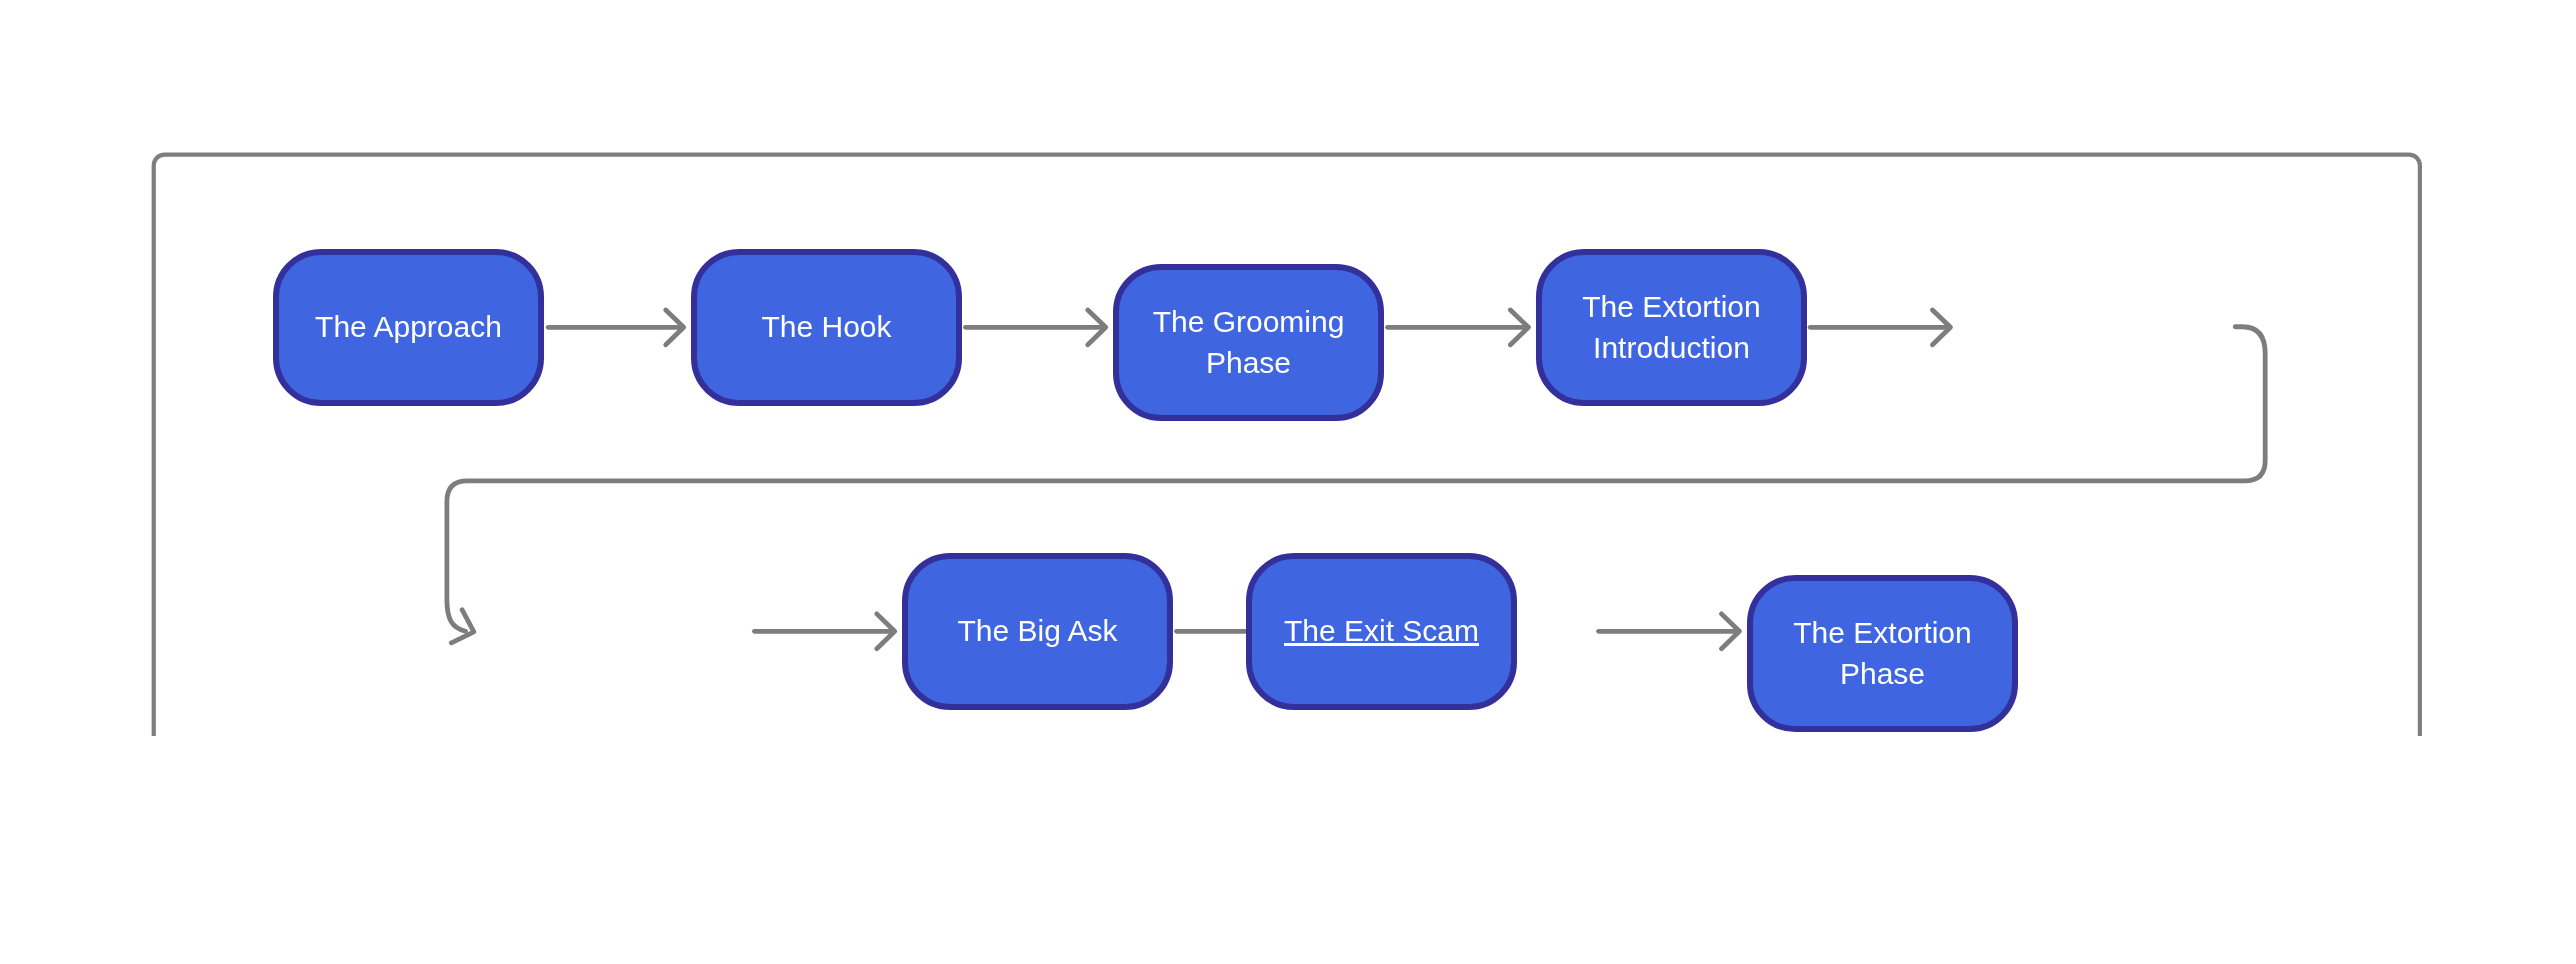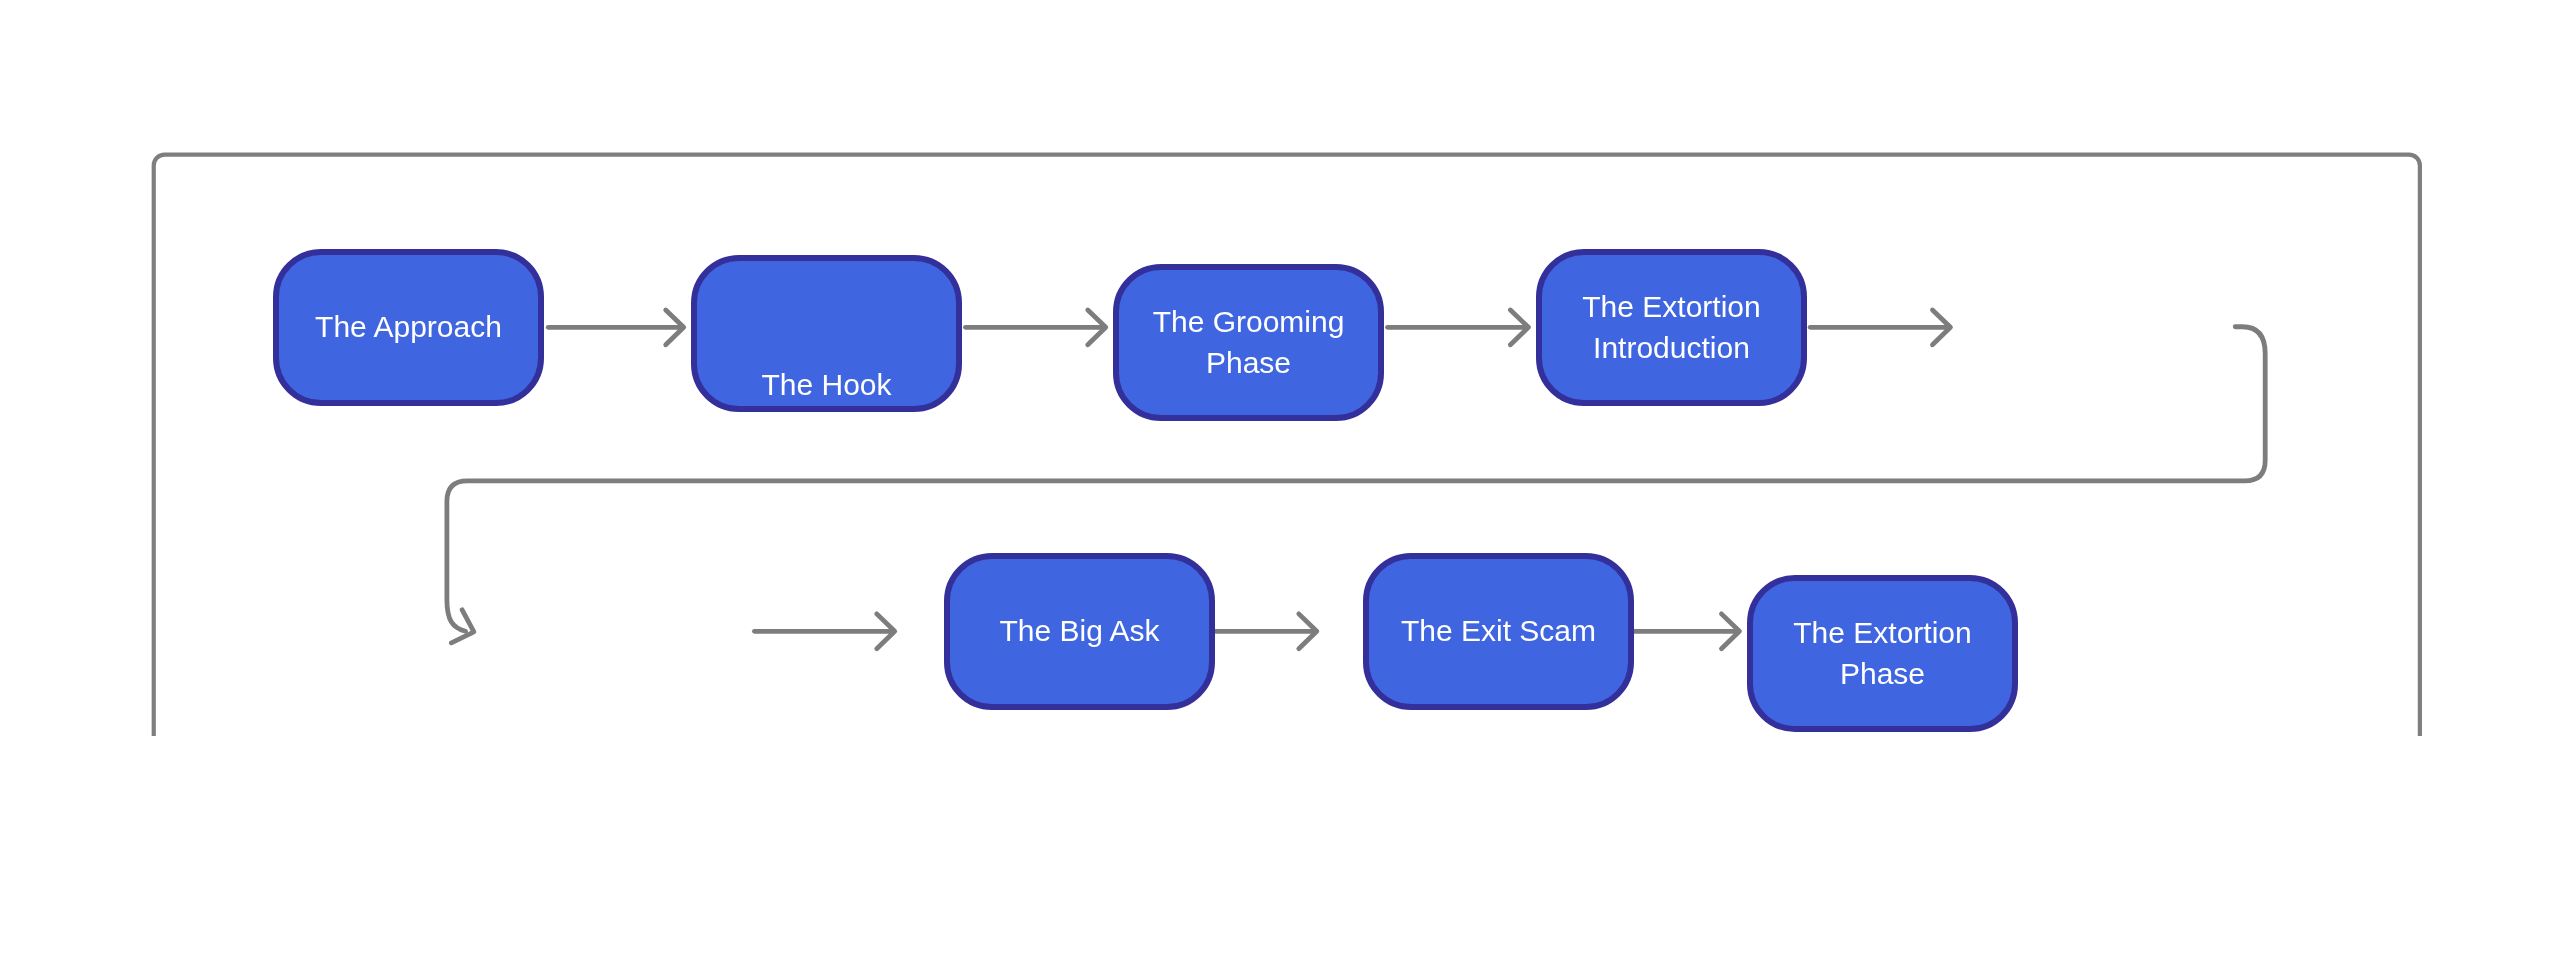--- a/index.html
+++ b/index.html
@@ -91,25 +91,25 @@
       <path d="M1962 1053 H2192"></path>
       <path d="M2166 1024 L2196 1053 L2166 1082"></path>
     </g>
     <g class="edge">
       <path d="M2666 1053 H2897"></path>
       <path d="M2871 1024 L2901 1053 L2871 1082"></path>
     </g>
   </svg>
 
   <div class="node" style="left:273px;  top:249px;"><span>The Approach</span></div>
-  <div class="node" style="left:691px; top:255px;align-items:flex-end;"><span>The Hook</span></div>
+  <div class="node" style="left:691px; top:249px;"><span>The Hook</span></div>
   <div class="node" style="left:1113px; top:264px;"><span>The Grooming
 Phase</span></div>
   <div class="node" style="left:1536px; top:249px;"><span>The Extortion
 Introduction</span></div>
 
-  <div class="node" style="left:944px; top:553px;"><span>The Big Ask</span></div>
-  <div class="node" style="left:1363px; top:553px;"><span>The Exit Scam</span></div>
+  <div class="node" style="left:902px; top:553px;"><span>The Big Ask</span></div>
+  <div class="node" style="left:1246px; top:553px;text-decoration:underline;"><span>The Exit Scam</span></div>
   <div class="node" style="left:1747px; top:575px;"><span>The Extortion
 Phase</span></div>
 
 </div>
 
 
 </body></html>

